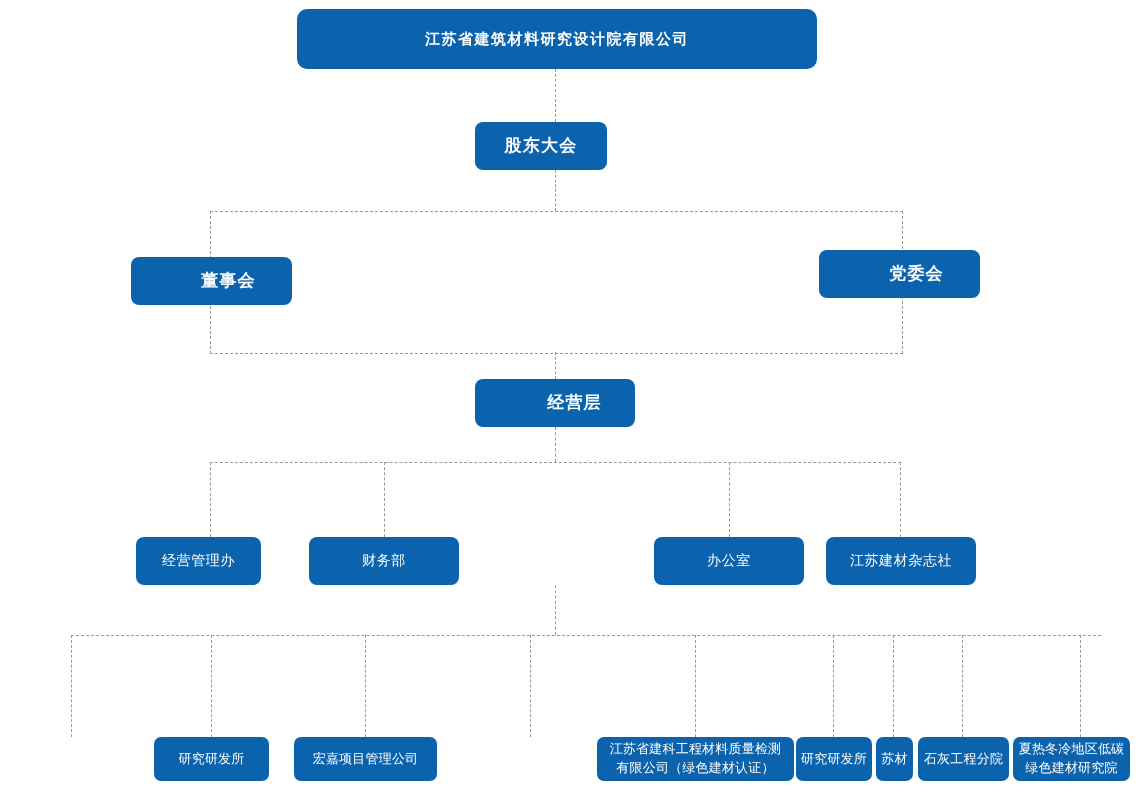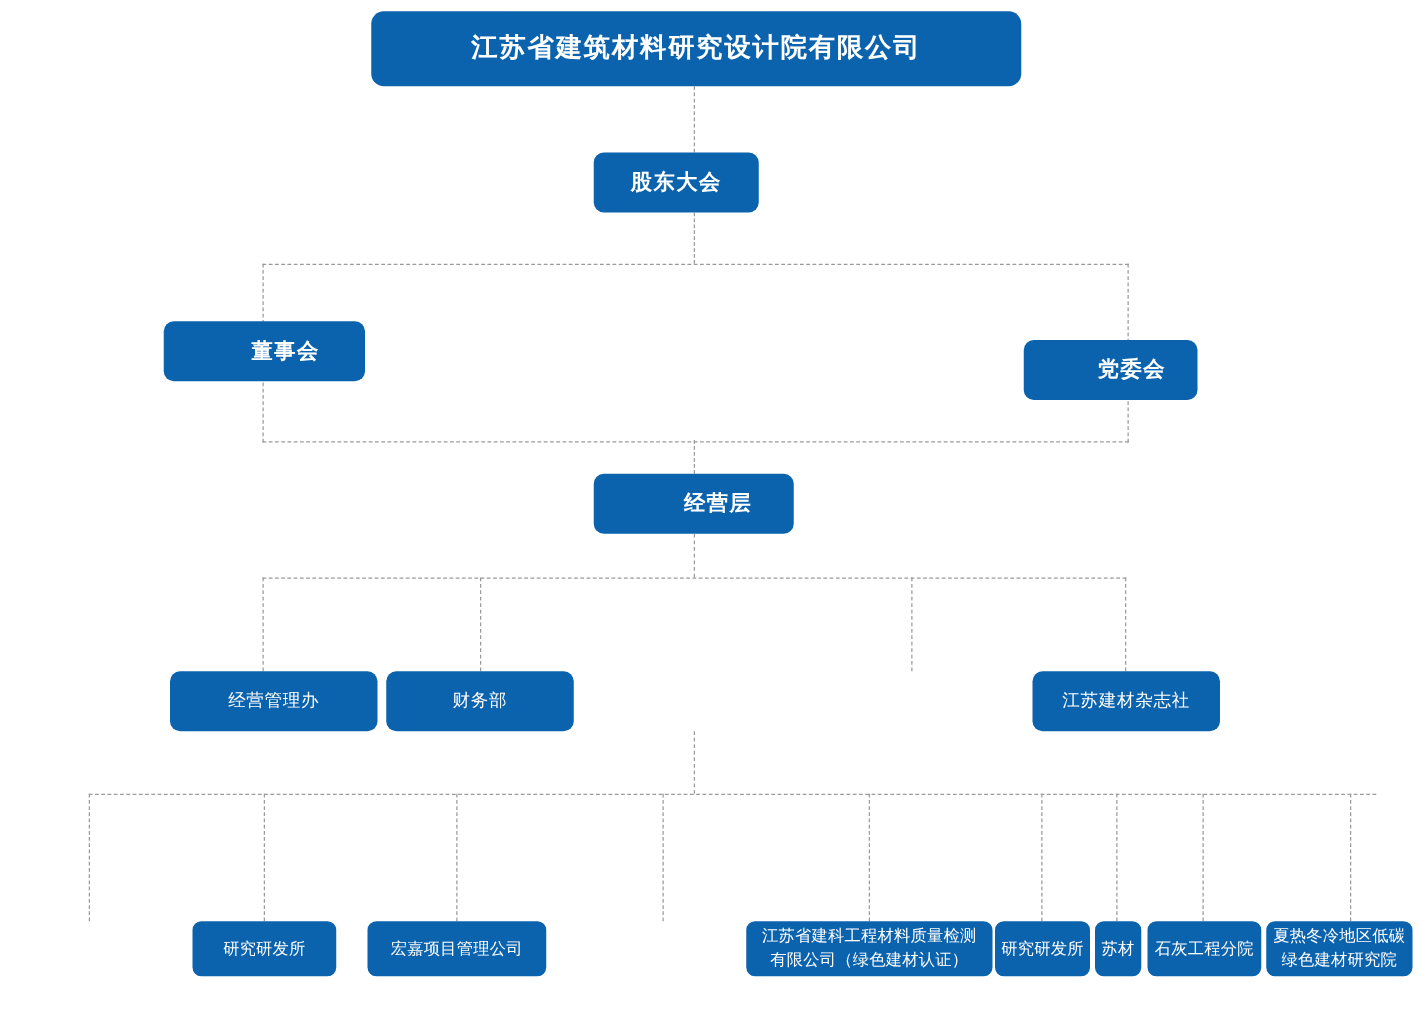--- a/index.html
+++ b/index.html
@@ -25,21 +25,21 @@
     align-items:center;
     justify-content:center;
     text-align:center;
     line-height:1.22;
     font-weight:700;
     letter-spacing:0.5px;
     padding:0 6px;
     white-space:pre-line;
   }
   .node.lvl-root{
-    font-size:21px;
+    font-size:15px;
     border-radius:10px;
     letter-spacing:1.5px;
   }
   .node.lvl-2{ font-size:17px; letter-spacing:1.2px; }
   .node.lvl-3{ font-size:17px; letter-spacing:1.2px;padding-left:40px; }
   .node.lvl-4{ font-size:14px; letter-spacing:0.6px; font-weight:400; }
   .node.lvl-5{
     font-size:13px;
     font-weight:400;
     letter-spacing:0.2px;
@@ -82,37 +82,38 @@
   <div class="conn v" style="left:555px;top:69px;height:53px;"></div>
 
   <div class="node lvl-2" style="left:475px;top:122px;width:132px;height:48px;">股东大会</div>
 
   <div class="conn v" style="left:555px;top:170px;height:41px;"></div>
 
   <div class="conn box" style="left:210px;top:211px;width:691px;height:141px;"></div>
 
   <div class="node lvl-3" style="left:131px;top:257px;width:161px;height:48px;">董事会</div>
 
-  <div class="node lvl-3" style="left:819px;top:272px;width:139px;height:48px;">党委会</div>
+  <div class="node lvl-3" style="left:819px;top:250px;width:161px;height:48px;">党委会</div>
 
   <div class="conn v" style="left:555px;top:352px;height:27px;"></div>
 
   <div class="node lvl-2" style="left:475px;top:379px;width:160px;height:48px;padding-left:45px;">经营层</div>
 
   <div class="conn v" style="left:555px;top:427px;height:35px;"></div>
   <div class="conn h" style="left:210px;top:462px;width:691px;"></div>
   <div class="conn v" style="left:210px;top:462px;height:75px;"></div>
   <div class="conn v" style="left:384px;top:462px;height:75px;"></div>
   <div class="conn v" style="left:729px;top:462px;height:75px;"></div>
   <div class="conn v" style="left:900px;top:462px;height:75px;"></div>
 
-  <div class="node lvl-4" style="left:136px;top:537px;width:166px;height:48px;">经营管理办</div>
+  <div class="node lvl-4" style="left:136px;top:537px;width:125px;height:48px;">经营管理办</div>
 
   <div class="node lvl-4" style="left:309px;top:537px;width:150px;height:48px;">财务部</div>
 
+  <div class="node lvl-4" style="left:654px;top:537px;width:150px;height:48px;">办公室</div>
 
   <div class="node lvl-4" style="left:826px;top:537px;width:150px;height:48px;">江苏建材杂志社</div>
 
   <div class="conn v" style="left:555px;top:585px;height:50px;"></div>
   <div class="conn h" style="left:71px;top:635px;width:1030px;"></div>
 
   <div class="conn v" style="left:71px;top:635px;height:102px;"></div>
   <div class="conn v" style="left:211px;top:635px;height:102px;"></div>
   <div class="conn v" style="left:365px;top:635px;height:102px;"></div>
   <div class="conn v" style="left:530px;top:635px;height:102px;"></div>

